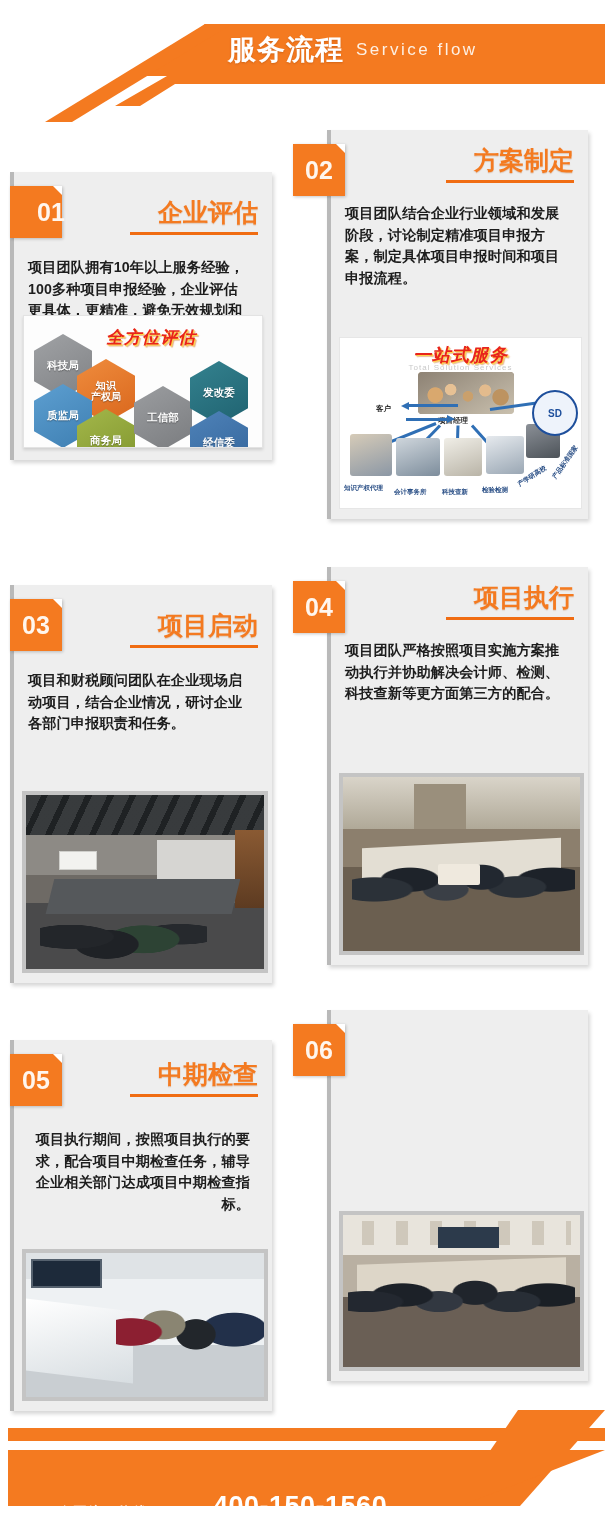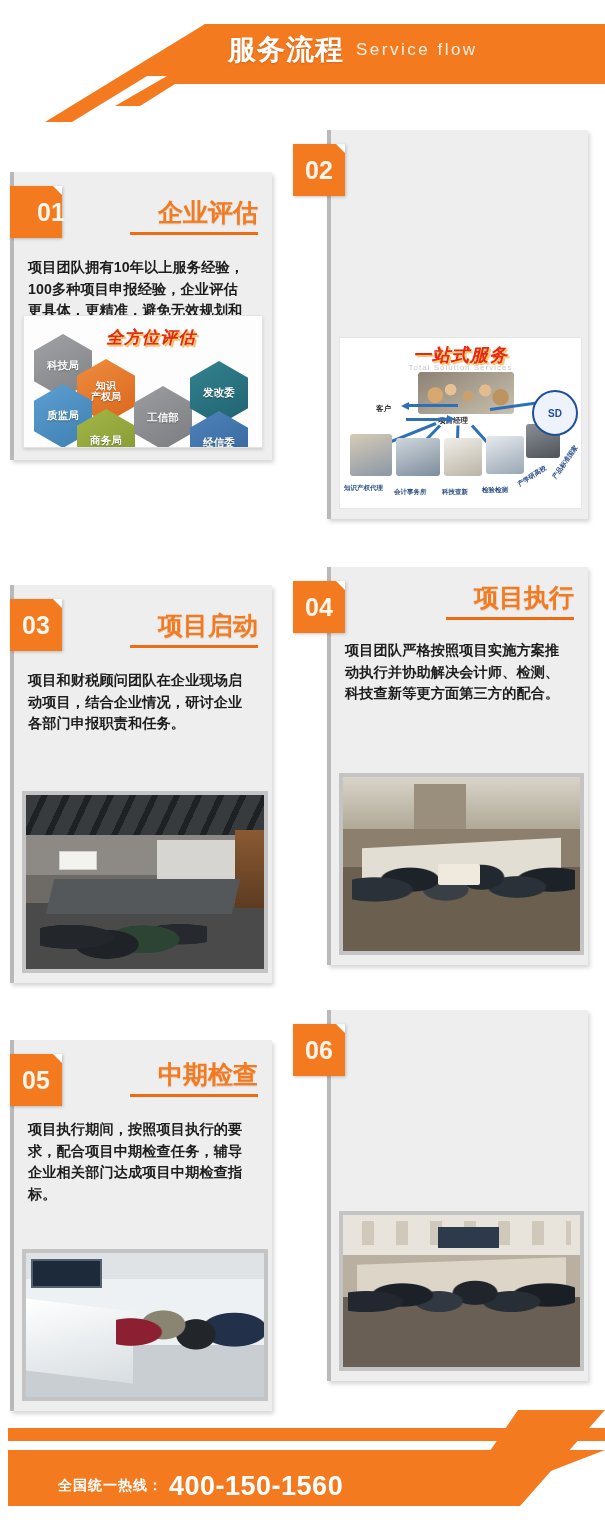--- a/index.html
+++ b/index.html
@@ -146,21 +146,21 @@
     background:#f47a20;
     clip-path: polygon(0 0, 597px 0, 597px 0, 452px 56px, 0 56px);
   }
   .ft-wedge {
     position:absolute; left:430px; top:-10px; width:175px; height:96px;
     background:#f47a20;
     clip-path: polygon(88px 0, 175px 0, 175px 0, 90px 96px, 22px 96px);
   }
   .ft-text {
     position:absolute; left:58px; top:30px; height:72px;
-    display:flex; align-items:center; z-index:3;
+    display:flex; align-items:flex-end; z-index:3;gap:44px;
   }
   .ft-label { color:#ffffff; font-size:14px; font-weight:bold; letter-spacing:1px; }
   .ft-phone { color:#ffffff; font-size:27px; font-weight:bold; margin-left:6px; letter-spacing:.5px; }
 
   
   .ph-room{position:absolute;inset:0;}
 </style>
 </head>
 <body>
 
@@ -204,20 +204,25 @@
     <div class="hex" style="left:166px; top:95px; background:linear-gradient(150deg,#4e82b8,#33649a);">
       <span>经信委</span>
     </div>
   </div>
 </div>
 <div class="badge notch" style="left:10px; top:150px;padding-left:30px;">
   <span>01</span>
 </div>
 
 <div class="card" style="left:327px; top:130px; width:261px; height:389px;">
+  <div style="padding:10px 14px 0 14px;">
+    <div class="card-title" style="margin-top:8px;">方案制定</div>
+    <div class="card-title-rule" style="width:128px; margin-left:auto;"></div>
+    <div class="card-body" style="margin-top:20px; width:222px;">项目团队结合企业行业领域和发展阶段，讨论制定精准项目申报方案，制定具体项目申报时间和项目申报流程。</div>
+  </div>
 
   <div class="osswrap" style="position:absolute; left:8px; bottom:10px; width:243px; height:172px; border:1px solid #e6e6e6;">
     <div class="oss-ttl">一站式服务</div>
     <div class="oss-sub">Total Solution Services</div>
 
     <div class="oss-hub" style="left:78px; top:34px; width:96px; height:42px;">
       <div style="position:absolute;inset:0;background:
         radial-gradient(circle at 18% 55%, #d9a86e 0 9%, transparent 10%),
         radial-gradient(circle at 34% 42%, #e7c194 0 8%, transparent 9%),
         radial-gradient(circle at 52% 58%, #caa06c 0 9%, transparent 10%),
@@ -306,21 +311,21 @@
   </div>
 </div>
 <div class="badge notch" style="left:293px; top:545px;">
   <span>04</span>
 </div>
 
 <div class="card" style="left:10px; top:1040px; width:262px; height:371px;">
   <div style="padding:10px 14px 0 14px;">
     <div class="card-title" style="margin-top:12px;">中期检查</div>
     <div class="card-title-rule" style="width:128px; margin-left:auto;"></div>
-    <div class="card-body" style="margin-top:22px; width:222px;">项目执行期间，按照项目执行的要求，配合项目中期检查任务，辅导企业相关部门达成项目中期检查指标。</div>
+    <div class="card-body" style="margin-top:32px; width:222px;text-align:right;">项目执行期间，按照项目执行的要求，配合项目中期检查任务，辅导企业相关部门达成项目中期检查指标。</div>
   </div>
   <div class="photo" style="position:absolute; left:8px; bottom:10px; width:246px; height:152px;">
     <div class="ph-room" style="background:
       linear-gradient(180deg,#dfe3e6 0 18%, #eef1f3 18% 64%, #c9ced2 64% 100%);"></div>
     <div style="position:absolute;left:2%;top:4%;width:30%;height:20%;background:#1d2a3a;border:2px solid #55616e;"></div>
     <div style="position:absolute;left:0;top:36%;width:45%;height:50%;background:linear-gradient(160deg,#ffffff,#d7dde1);transform:skewY(7deg);"></div>
     <div style="position:absolute;left:38%;top:14%;width:62%;height:82%;background:
       radial-gradient(ellipse at 10% 50%, #8c1f31 0 16%, transparent 17%),
       radial-gradient(ellipse at 32% 44%, #8a8572 0 15%, transparent 16%),
       radial-gradient(ellipse at 54% 52%, #22262b 0 17%, transparent 18%),

